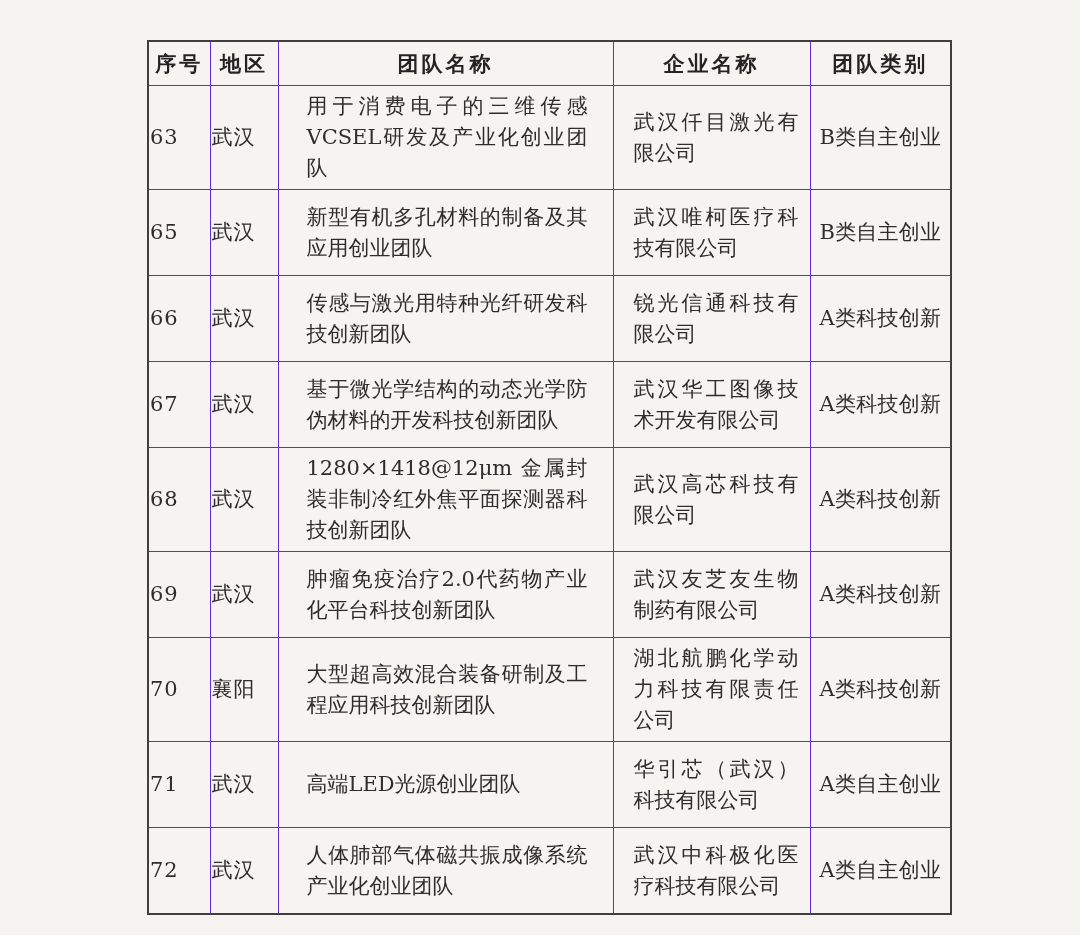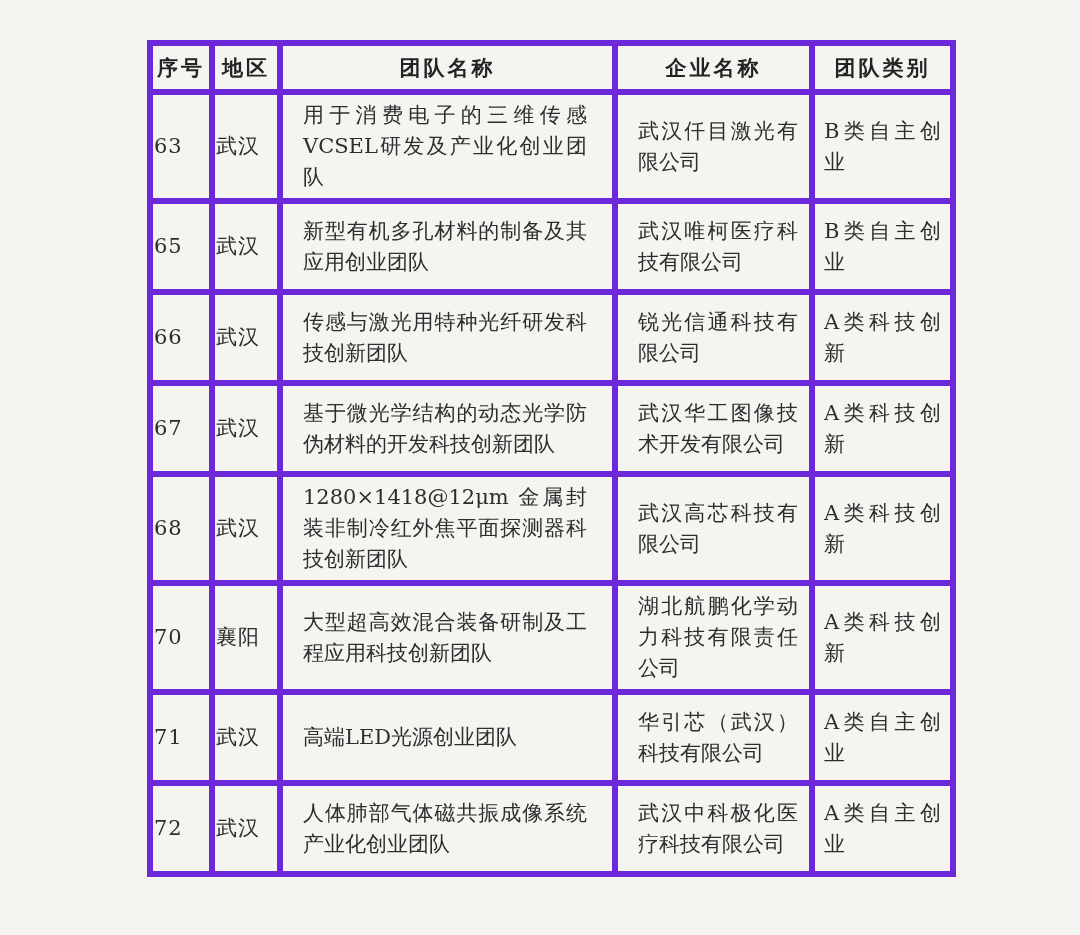--- a/index.html
+++ b/index.html
@@ -21,21 +21,21 @@
     top: 40px;
     width: 803px;
   }
   table.doc-table {
     width: 803px;
     border-collapse: collapse;
     table-layout: fixed;
     border: 2px solid #3f3f3f;
   }
   .doc-table th, .doc-table td {
-    border: 6px solid #6d28d9;
+    border: 1px solid #6d28d9;
     font-size: 21px;
     vertical-align: middle;
     overflow: hidden;
     background: transparent;
   }
   .doc-table thead th {
     height: 43px;
     font-family: "Liberation Sans", "DejaVu Sans", sans-serif;
     font-weight: 700;
     text-align: center;
@@ -47,21 +47,21 @@
     height: 75px;
     line-height: 31px;
     padding-top: 5px;
     padding-bottom: 5px;
   }
   td.col-no, td.col-region {
     letter-spacing: 1px;
   }
   td.col-team {
     text-align: justify;
-    padding-left: 20px;
+    padding-left: 28px;
     padding-right: 25px;
   }
   td.col-company {
     text-align: justify;
     padding-left: 20px;
     padding-right: 11px;
   }
   td.col-category {
     text-align: justify;
     text-align-last: justify;
@@ -126,20 +126,27 @@
   </tr>
 
   <tr>
     <td class="col-no">68</td>
     <td class="col-region">武汉</td>
     <td class="col-team">1280×1418@12μm 金属封装非制冷红外焦平面探测器科技创新团队</td>
     <td class="col-company">武汉高芯科技有限公司</td>
     <td class="col-category">A类科技创新</td>
   </tr>
 
+  <tr>
+    <td class="col-no">69</td>
+    <td class="col-region">武汉</td>
+    <td class="col-team">肿瘤免疫治疗2.0代药物产业化平台科技创新团队</td>
+    <td class="col-company">武汉友芝友生物制药有限公司</td>
+    <td class="col-category">A类科技创新</td>
+  </tr>
 
   <tr>
     <td class="col-no">70</td>
     <td class="col-region">襄阳</td>
     <td class="col-team">大型超高效混合装备研制及工程应用科技创新团队</td>
     <td class="col-company">湖北航鹏化学动力科技有限责任公司</td>
     <td class="col-category">A类科技创新</td>
   </tr>
 
   <tr>

